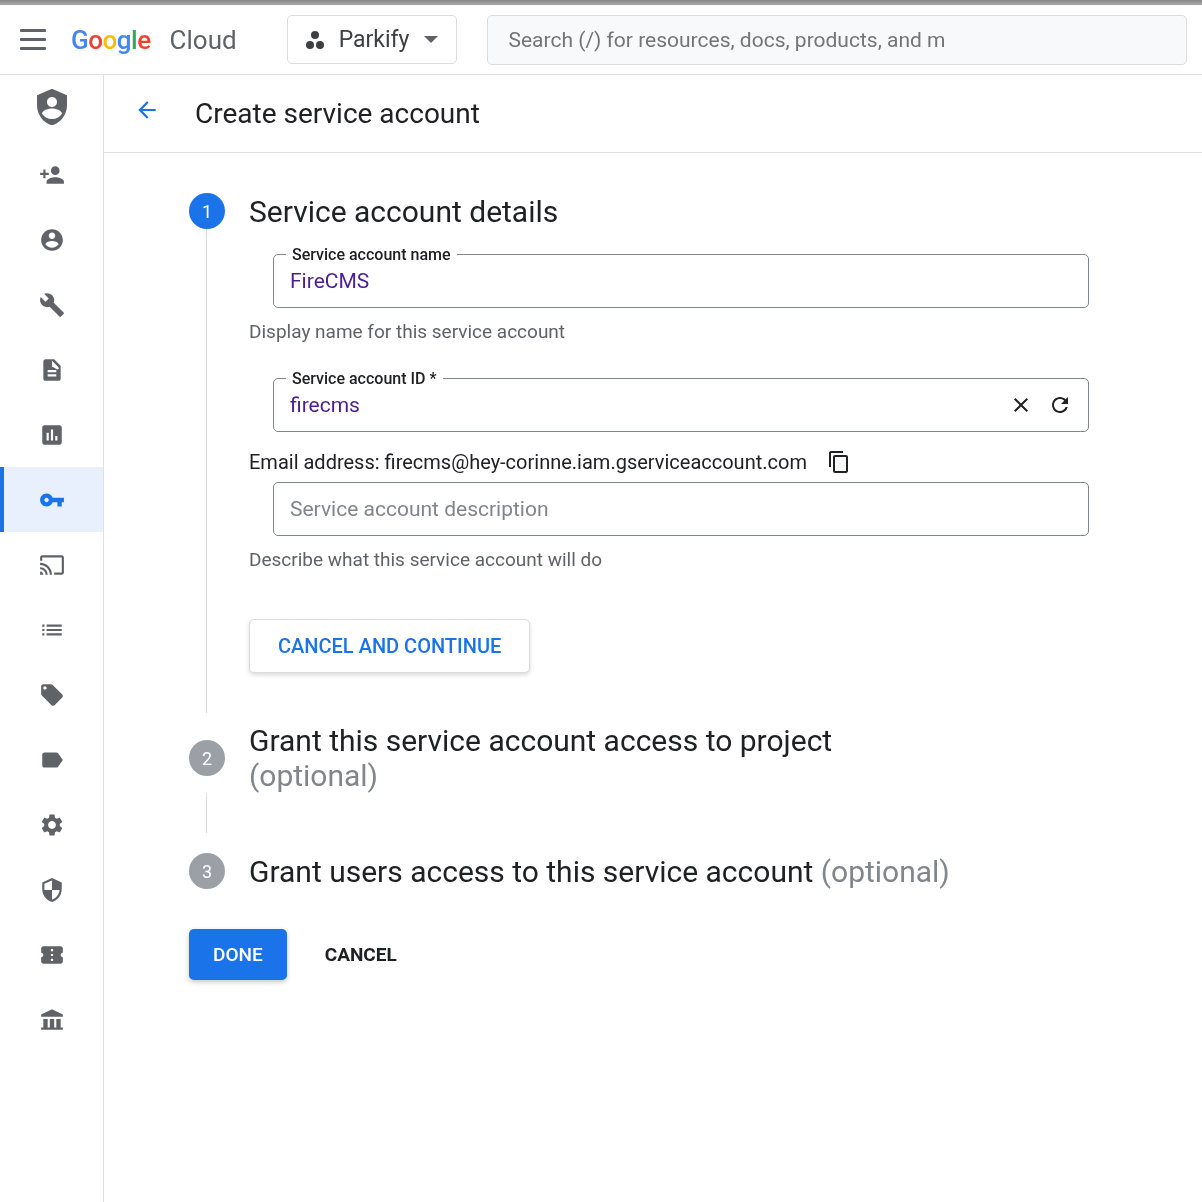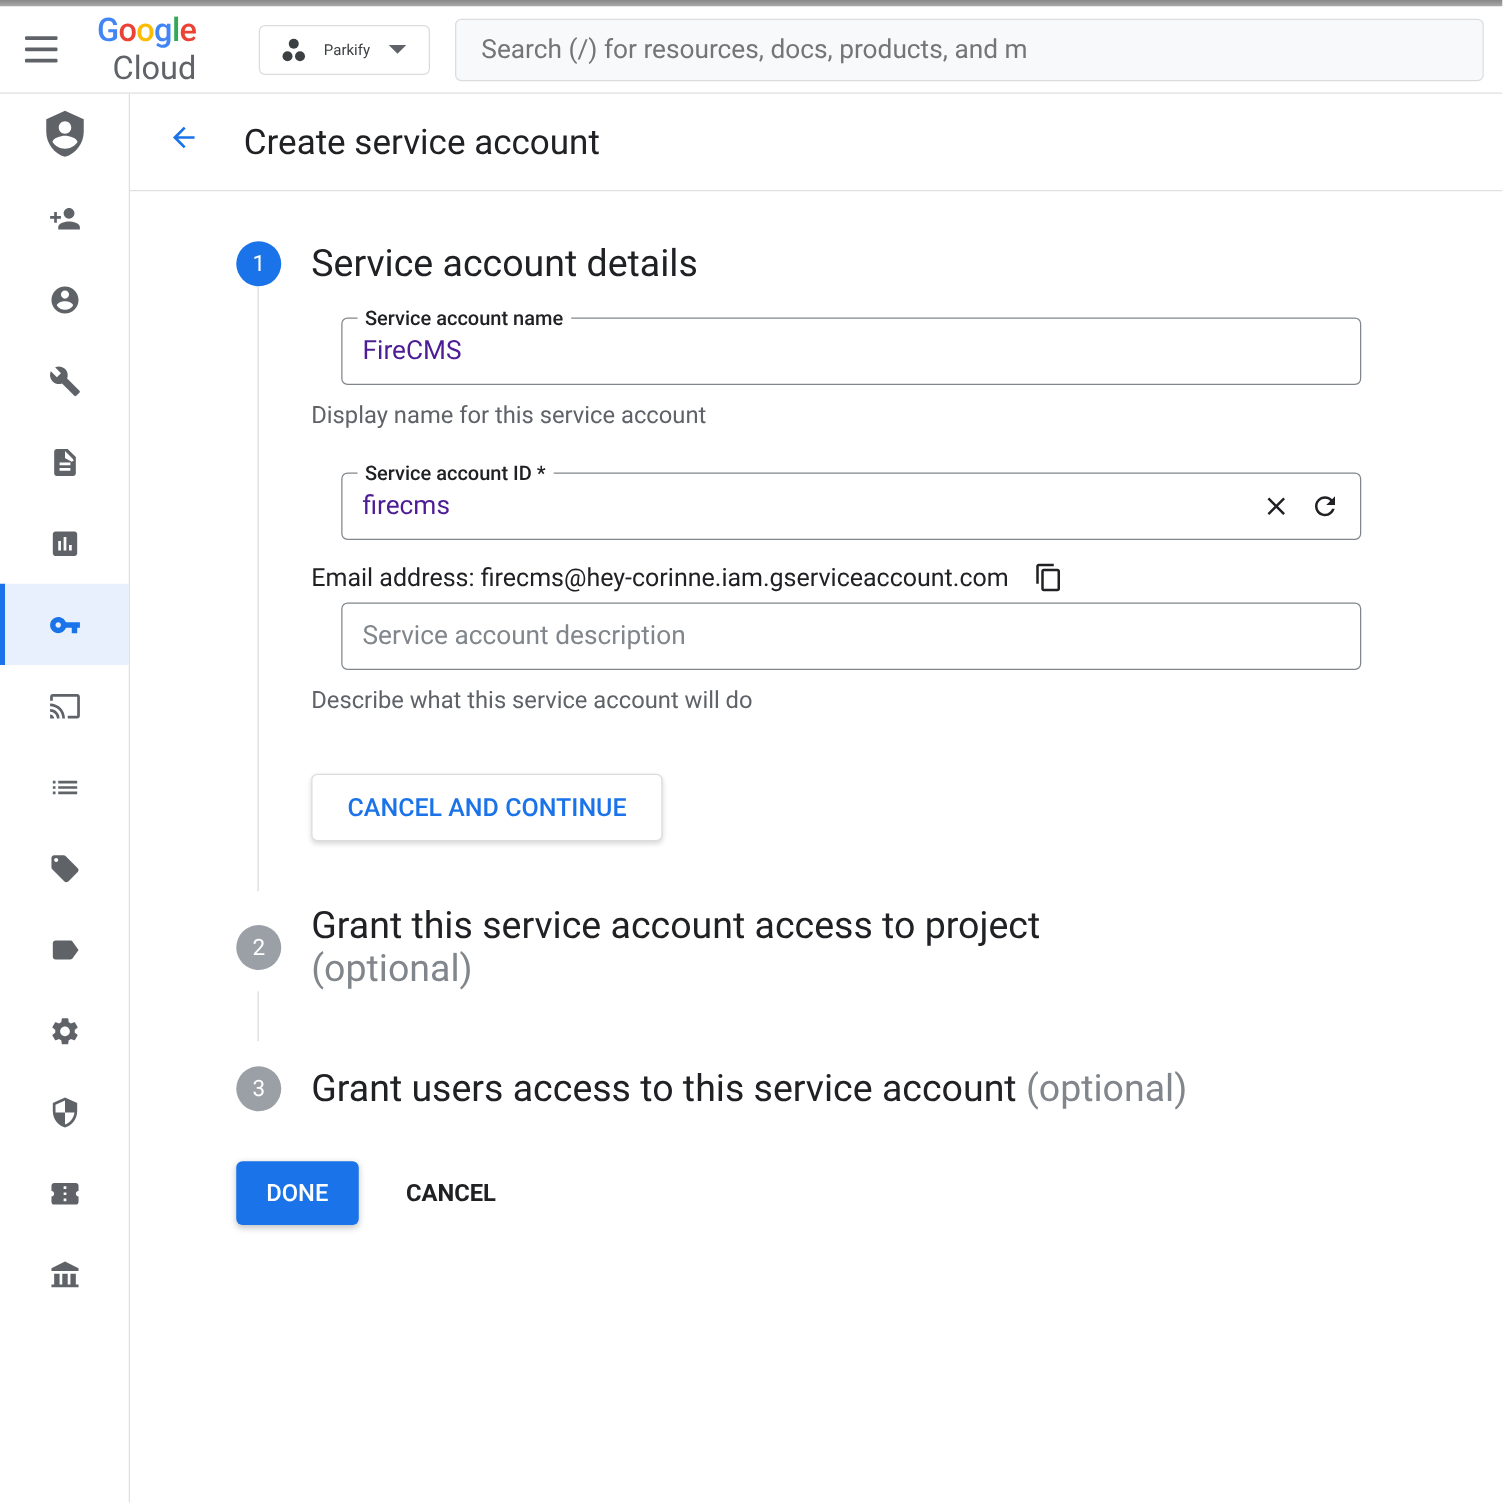--- a/index.html
+++ b/index.html
@@ -34,24 +34,23 @@
       padding: 5px;
     }
     .hamburger span {
       width: 26px;
       height: 3px;
       background: #5f6368;
       border-radius: 1px;
     }
     .logo {
       display: flex;
-      align-items: flex-end;
+      align-items: center;
       font-size: 26px;
       gap: 0;
-      flex-direction: column;
     }
     .logo .google {
       font-weight: 500;
       letter-spacing: -0.5px;
     }
     .logo .cloud {
       font-weight: 400;
       color: #5f6368;
       margin-left: 19px;
     }
@@ -62,21 +61,21 @@
     .google-l { color: #34A853; }
     .google-e { color: #EA4335; }
     .project-selector {
       display: flex;
       align-items: center;
       border: 1px solid #dadce0;
       border-radius: 5px;
       padding: 10px 18px;
       gap: 15px;
       cursor: pointer;
-      font-size: 12px;
+      font-size: 23px;
       color: #3c4043;
       margin-left: 30px;
     }
     .project-dots {
       position: relative;
       width: 18px;
       height: 18px;
     }
     .project-dots::before {
       content: '';
@@ -107,20 +106,21 @@
       border-top: 7px solid #5f6368;
     }
     .search-box {
       flex: 1;
       display: flex;
       align-items: center;
       border: 1px solid #dadce0;
       border-radius: 5px;
       padding: 12px 20px;
       background: #f8f9fa;
+      margin-left: 10px;
     }
     .search-box input {
       border: none;
       background: transparent;
       font-size: 21px;
       color: #5f6368;
       width: 100%;
       outline: none;
     }
     .main-layout {

